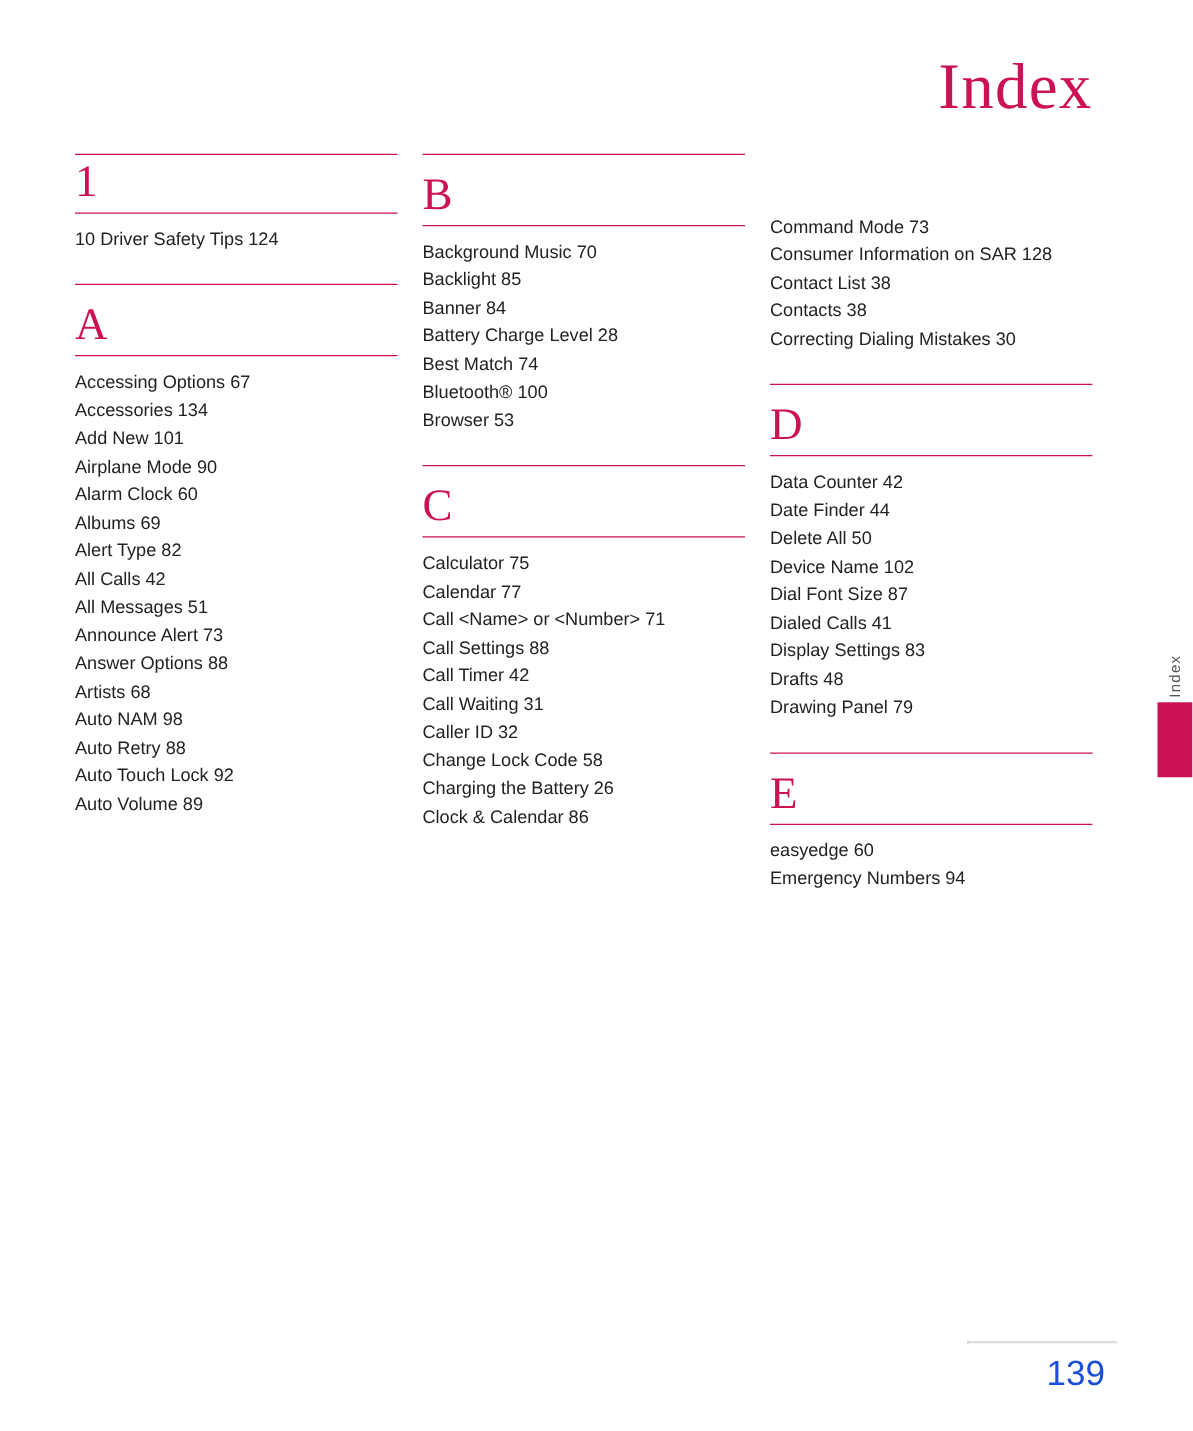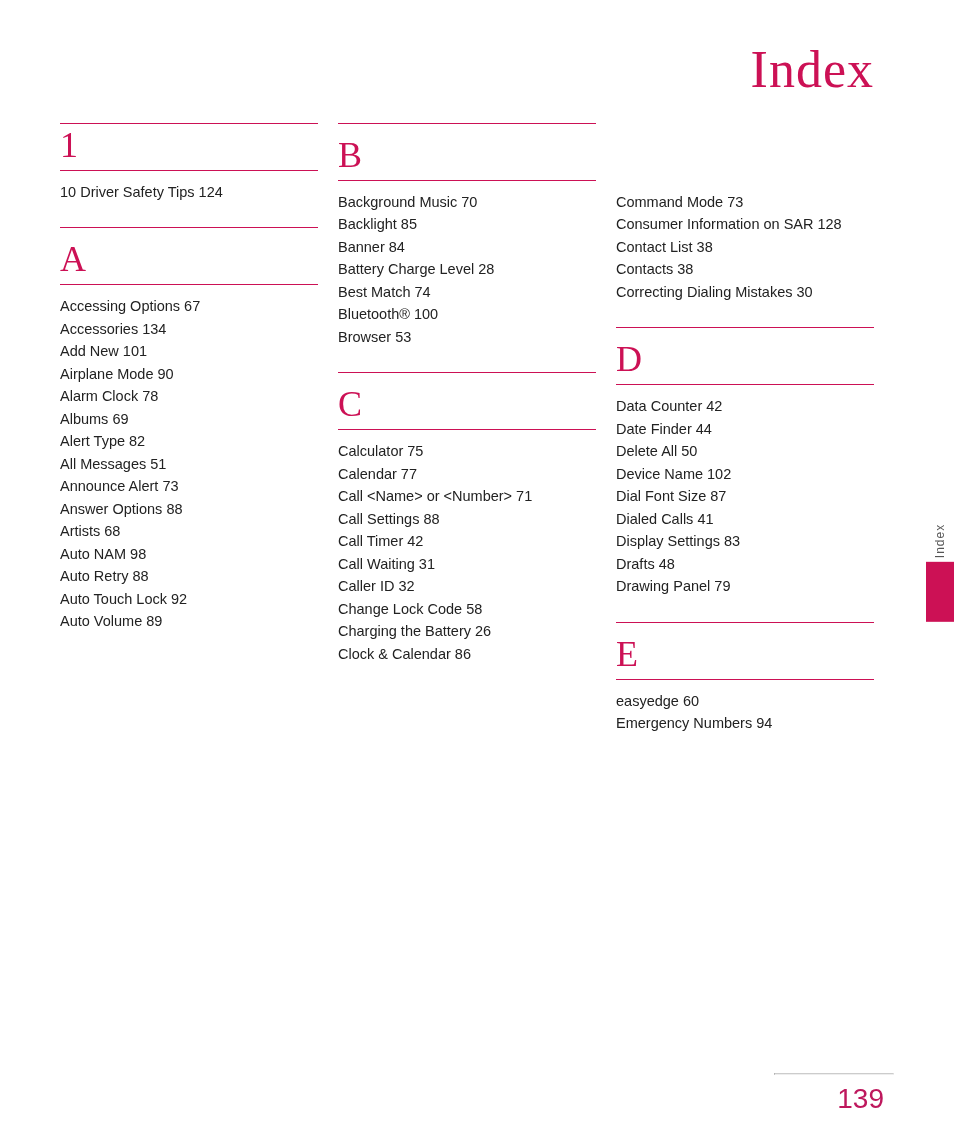--- a/index.html
+++ b/index.html
@@ -99,21 +99,21 @@
       width: 28px;
       height: 60px;
       background: #cc1155;
     }
 
     .page-number {
       position: absolute;
       bottom: 30px;
       right: 70px;
       font-size: 28px;
-      color: #be185d;
+      color: #1d4ed8;
       font-weight: 400;
       margin-left: 40px;
     }
 
     .bottom-divider {
       position: absolute;
       bottom: 70px;
       right: 60px;
       width: 120px;
       border-top: 1px solid #ccc;
@@ -140,23 +140,24 @@
     </div>
 
     <div class="section-block">
       <hr class="section-divider">
       <div class="section-letter">A</div>
       <hr class="section-divider">
       <div class="index-entry">Accessing Options 67</div>
       <div class="index-entry">Accessories 134</div>
       <div class="index-entry">Add New 101</div>
       <div class="index-entry">Airplane Mode 90</div>
-      <div class="index-entry">Alarm Clock 78</div>
+      <div class="index-entry">Alarm Clock 60</div>
       <div class="index-entry">Albums 69</div>
       <div class="index-entry">Alert Type 82</div>
+      <div class="index-entry">All Calls 42</div>
       <div class="index-entry">All Messages 51</div>
       <div class="index-entry">Announce Alert 73</div>
       <div class="index-entry">Answer Options 88</div>
       <div class="index-entry">Artists 68</div>
       <div class="index-entry">Auto NAM 98</div>
       <div class="index-entry">Auto Retry 88</div>
       <div class="index-entry">Auto Touch Lock 92</div>
       <div class="index-entry">Auto Volume 89</div>
     </div>
   </div>
@@ -188,21 +189,21 @@
       <div class="index-entry">Call Waiting 31</div>
       <div class="index-entry">Caller ID 32</div>
       <div class="index-entry">Change Lock Code 58</div>
       <div class="index-entry">Charging the Battery 26</div>
       <div class="index-entry">Clock &amp; Calendar 86</div>
     </div>
   </div>
 
   <div class="column">
 
-    <div class="section-block" style="margin-top: 72px;">
+    <div class="section-block" style="margin-top: 52px;">
       <div class="index-entry">Command Mode 73</div>
       <div class="index-entry">Consumer Information on SAR 128</div>
       <div class="index-entry">Contact List 38</div>
       <div class="index-entry">Contacts 38</div>
       <div class="index-entry">Correcting Dialing Mistakes 30</div>
     </div>
 
     <div class="section-block">
       <hr class="section-divider">
       <div class="section-letter">D</div>

